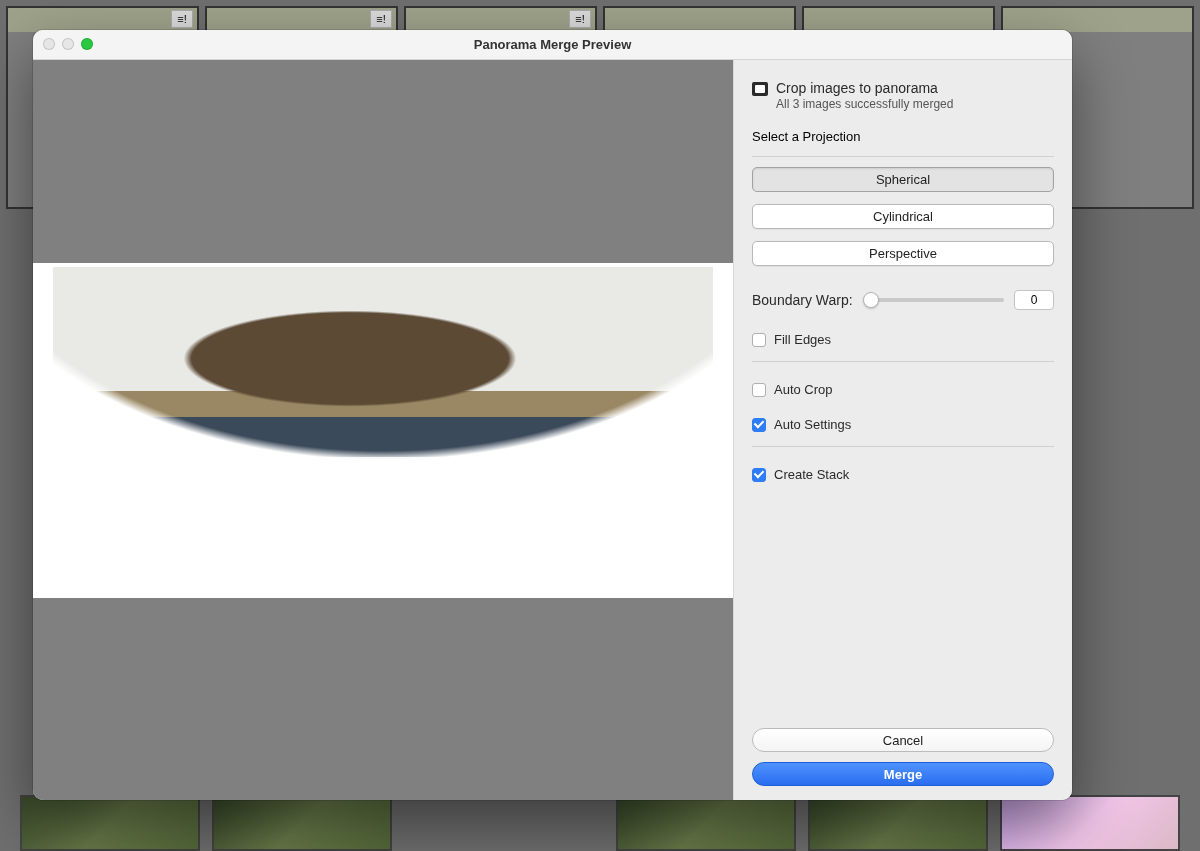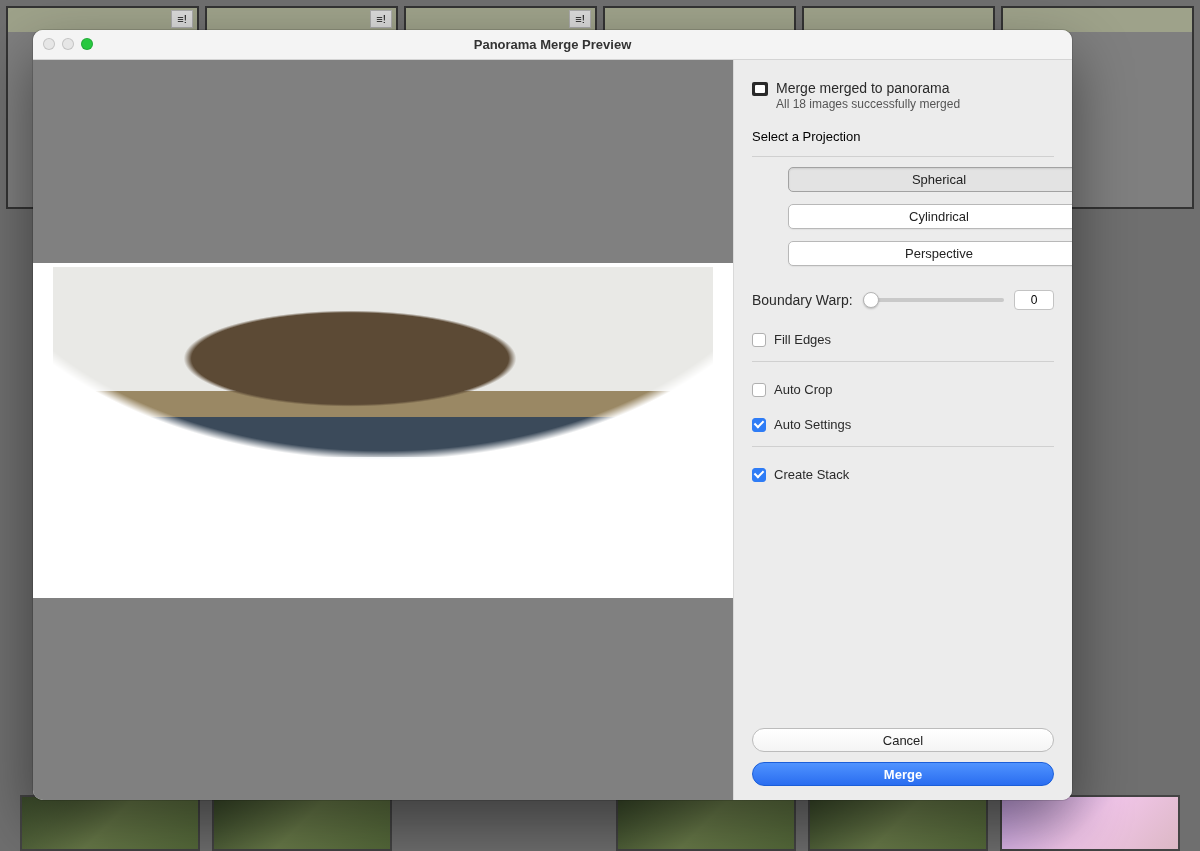--- a/index.html
+++ b/index.html
@@ -63,21 +63,20 @@
   .merge-head .sub { font-size:12px; color:#555; margin-top:1px;}
 
   .section-label { font-size:13px; color:#000000; margin-bottom:8px;}
   .divider { height:1px; background:#d0d0d0; margin:4px 0 10px 0;}
 
   .proj-btn {
     width:100%; height:25px; margin-bottom:12px;
     background:#fff; border:1px solid #b8b8b8; border-radius:5px;
     font-size:13px; color:#222; cursor:pointer;
     box-shadow: 0 1px 1px rgba(0,0,0,.05);
-    margin-left: 36px;
   }
   .proj-btn.selected { background:#e3e3e3; box-shadow:inset 0 1px 2px rgba(0,0,0,.1); border-color:#a2a2a2;}
 
   .row { display:flex; align-items:center; gap:10px; margin:12px 0;}
   .row-label { font-size:14px; white-space:nowrap;}
   .slider-track { flex:1; height:4px; background:#c9c9c9; border-radius:2px; position:relative;}
   .slider-thumb { position:absolute; top:-6px; left:0; width:16px; height:16px; background:#fff; border:1px solid #b5b5b5; border-radius:50%; box-shadow:0 1px 2px rgba(0,0,0,.2);}
   .num-input { width:40px; height:20px; border:1px solid #c3c3c3; border-radius:4px; background:#fff; text-align:center; font-size:12px; padding:0 2px;}
 
   .check-row { display:flex; align-items:center; gap:8px; margin:10px 0;}
@@ -143,22 +142,22 @@
       <div class="pano-canvas">
         <div class="pano-img"></div>
       </div>
     </div>
 
     <div class="side">
 
       <div class="merge-head">
         <div class="icon"></div>
         <div class="txt">
-          <div class="title">Merge merged to panorama</div>
-          <div class="sub">All 18 images successfully merged</div>
+          <div class="title">Crop images to panorama</div>
+          <div class="sub">All 3 images successfully merged</div>
         </div>
       </div>
 
       <div class="section-label">Select a Projection</div>
       <div class="divider"></div>
 
       <button class="proj-btn selected">Spherical</button>
       <button class="proj-btn">Cylindrical</button>
       <button class="proj-btn">Perspective</button>
 

